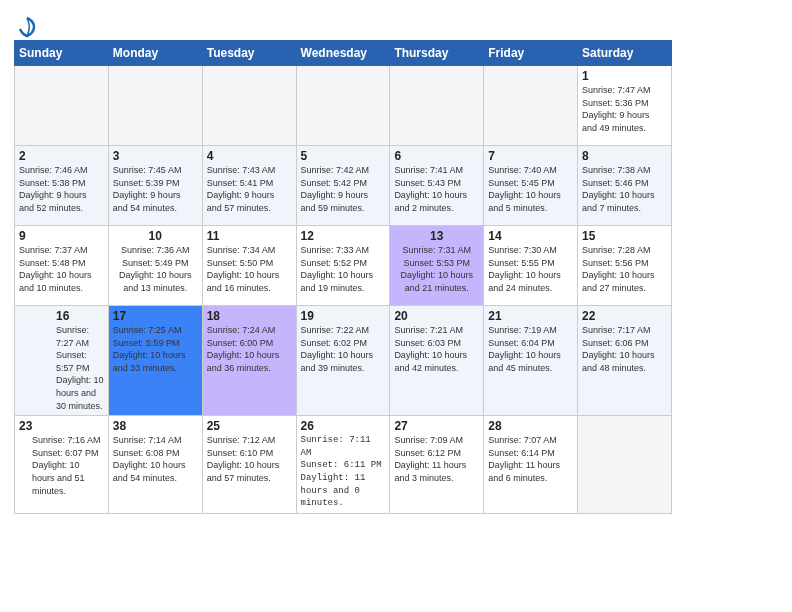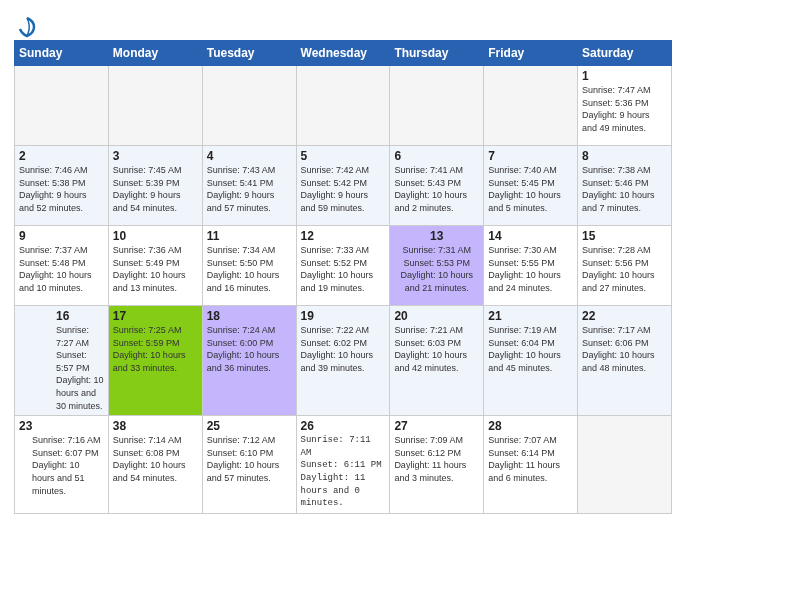--- a/index.html
+++ b/index.html
@@ -190,21 +190,21 @@
 Daylight: 10 hours and 7 minutes.</div>
           </td>
         </tr>
         <tr>
           <td style="background: rgb(255, 255, 255);">
             <span class="day-number">9</span>
             <div class="day-info" style="white-space: pre-line;">Sunrise: 7:37 AM
 Sunset: 5:48 PM
 Daylight: 10 hours and 10 minutes.</div>
           </td>
-          <td style="background: rgb(255, 255, 255);">
+          <td style="background: rgb(255, 255, 255); text-align: center;">
             <span class="day-number">10</span>
             <div class="day-info" style="white-space: pre-line;">Sunrise: 7:36 AM
 Sunset: 5:49 PM
 Daylight: 10 hours and 13 minutes.</div>
           </td>
           <td style="background: rgb(255, 255, 255); border-radius: 14px;">
             <span class="day-number">11</span>
             <div class="day-info" style="white-space: pre-line;">Sunrise: 7:34 AM
 Sunset: 5:50 PM
 Daylight: 10 hours and 16 minutes.</div>
@@ -234,21 +234,21 @@
 Daylight: 10 hours and 27 minutes.</div>
           </td>
         </tr>
         <tr>
           <td style="background: rgb(240, 244, 251); padding-left: 41px;">
             <span class="day-number">16</span>
             <div class="day-info" style="white-space: pre-line;">Sunrise: 7:27 AM
 Sunset: 5:57 PM
 Daylight: 10 hours and 30 minutes.</div>
           </td>
-          <td style="background: #84cc16;">
+          <td style="background: #3b82f6;">
             <span class="day-number">17</span>
             <div class="day-info" style="white-space: pre-line;">Sunrise: 7:25 AM
 Sunset: 5:59 PM
 Daylight: 10 hours and 33 minutes.</div>
           </td>
           <td style="background: #c4b5fd;">
             <span class="day-number">18</span>
             <div class="day-info" style="white-space: pre-line;">Sunrise: 7:24 AM
 Sunset: 6:00 PM
 Daylight: 10 hours and 36 minutes.</div>

